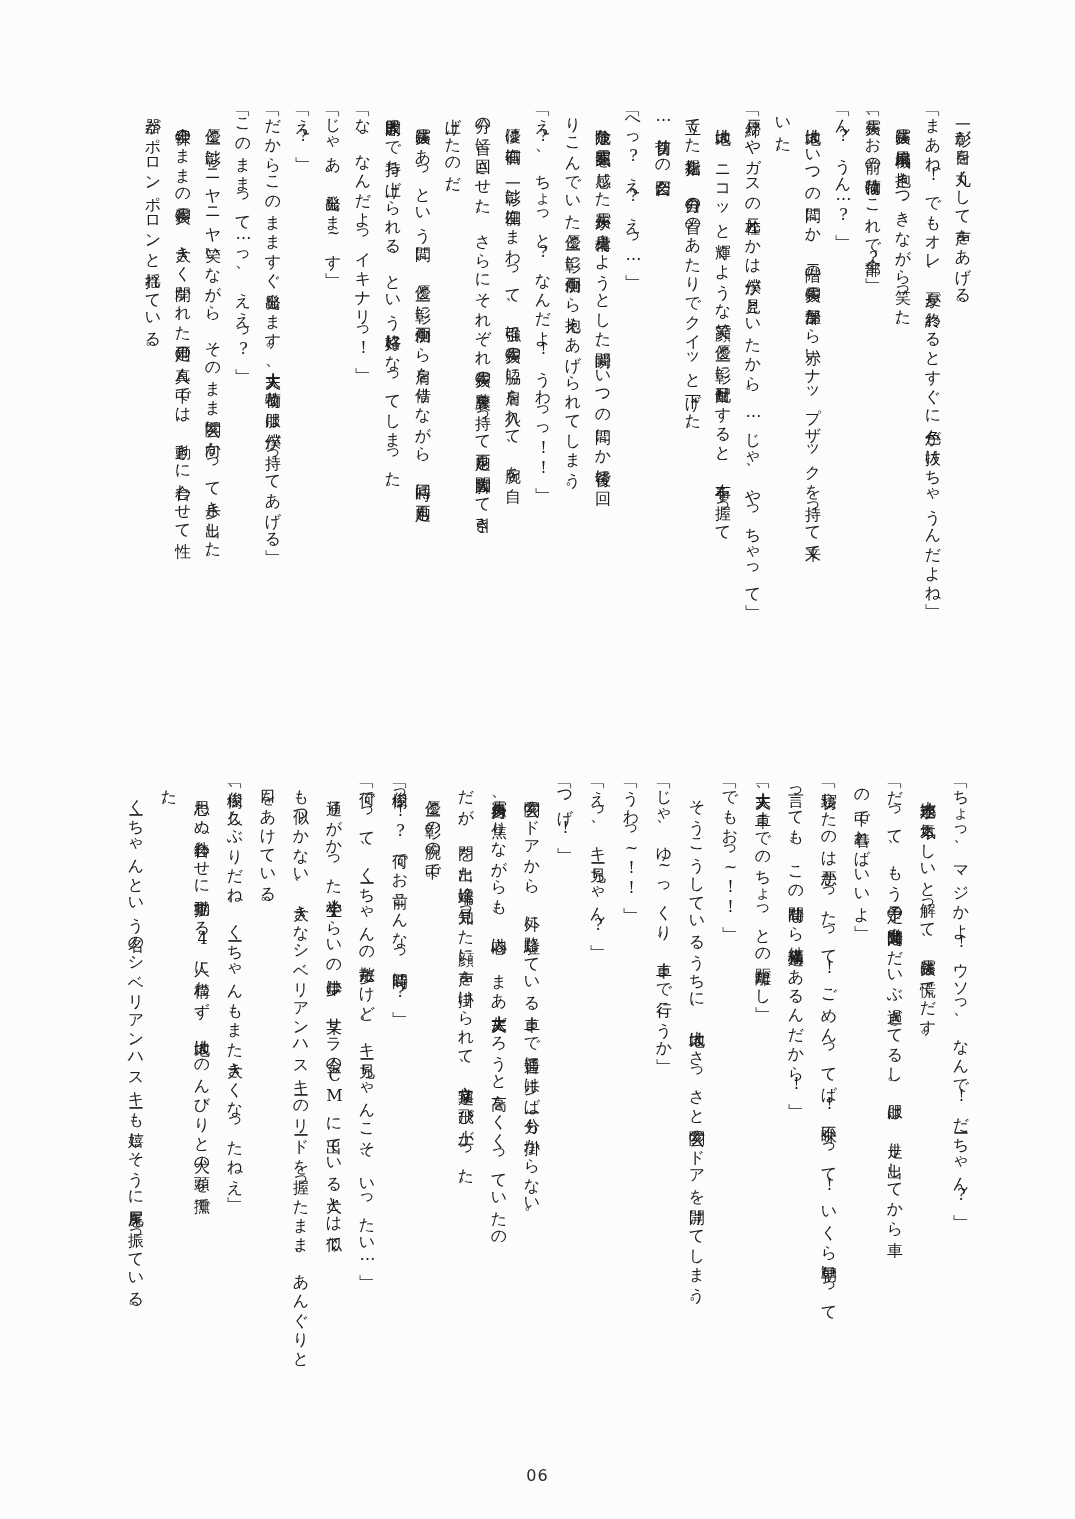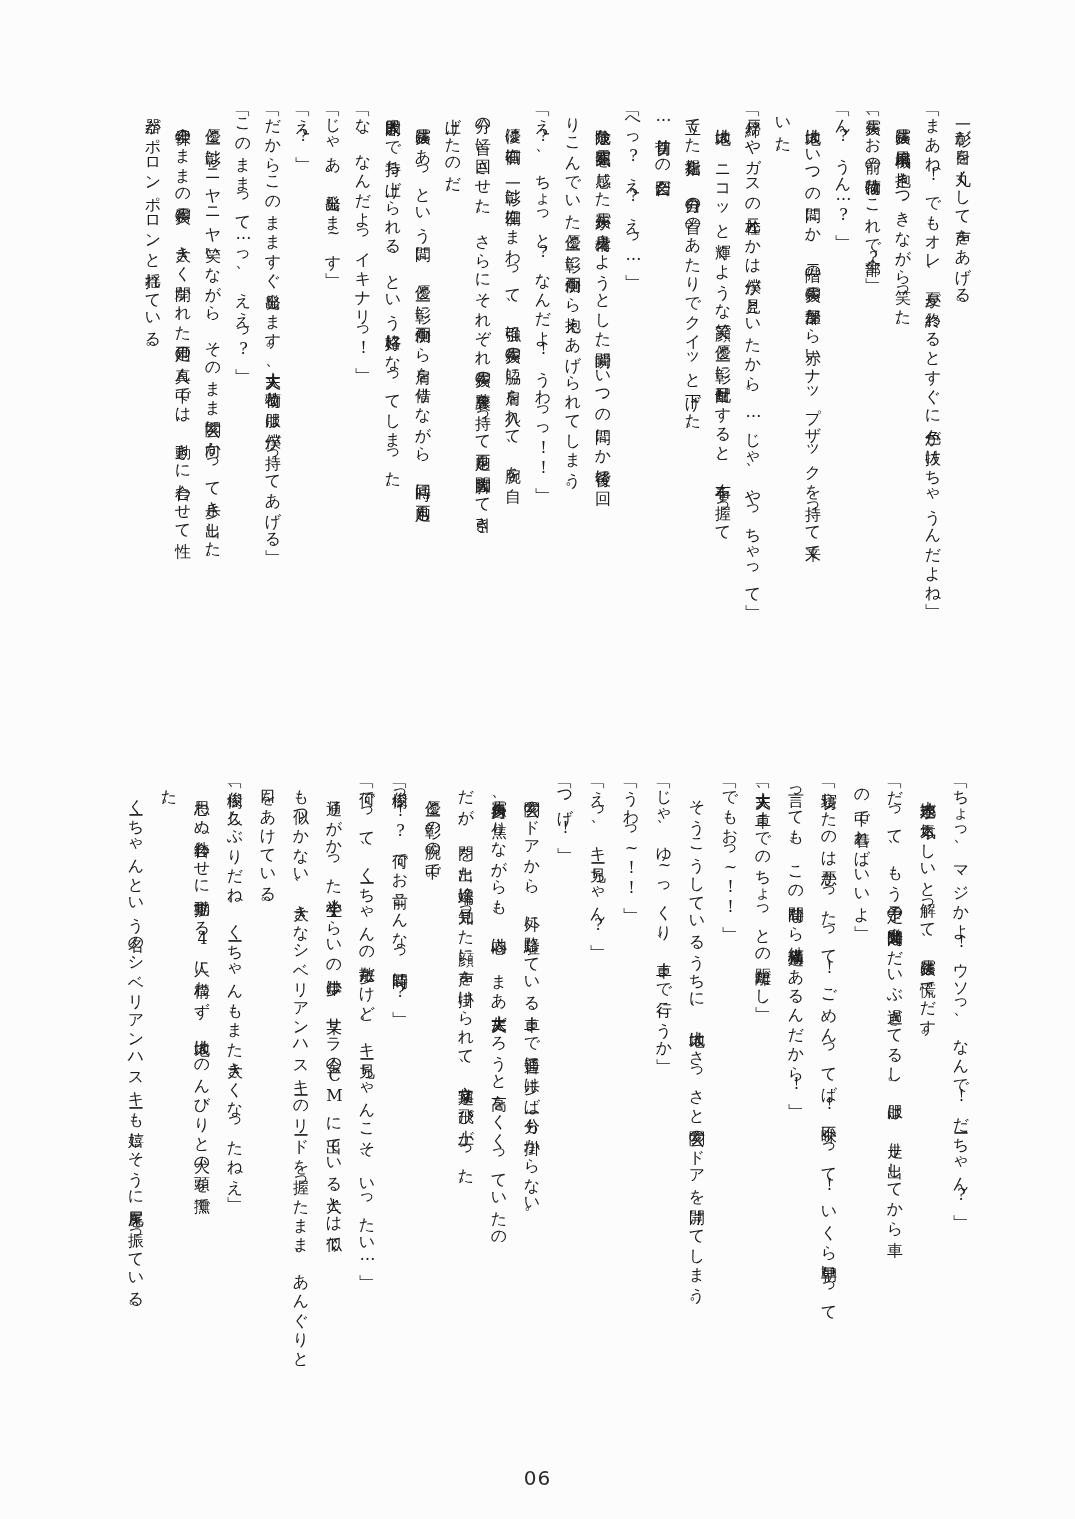--- a/index.html
+++ b/index.html
@@ -41,21 +41,21 @@
   .vline.indent {
     text-indent: 10px;
   }
   #page-number {
     position: absolute;
     top: 1466px;
     left: 0;
     width: 100%;
     text-align: center;
     font-family: "DejaVu Sans", "Liberation Sans", sans-serif;
-    font-size: 20px;
+    font-size: 16px;
     letter-spacing: 1px;
     color: #2a2a2a;
   }
 </style>
 </head>
 <body style="background: rgb(252, 252, 252);">
 
 <div id="top-block" class="vblock">
     <div class="vline indent">一彰が目を丸くして声をあげる。</div>
     <div class="vline">「まあね!でもオレ、夏が終わるとすぐに色が抜けちゃうんだよね」</div>

